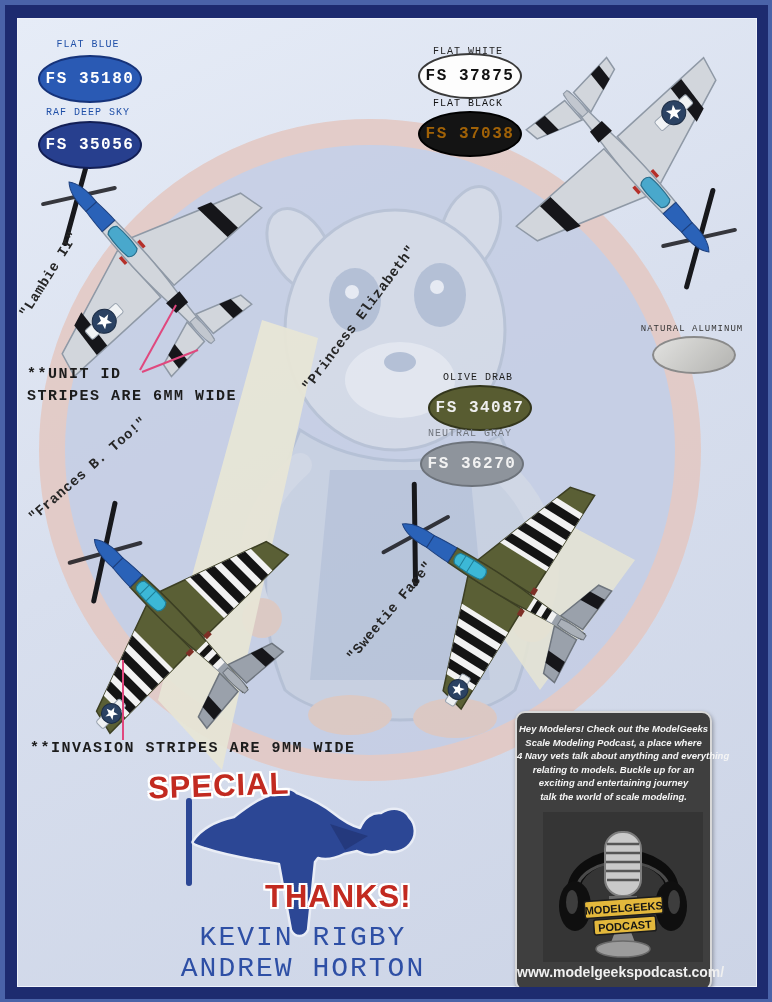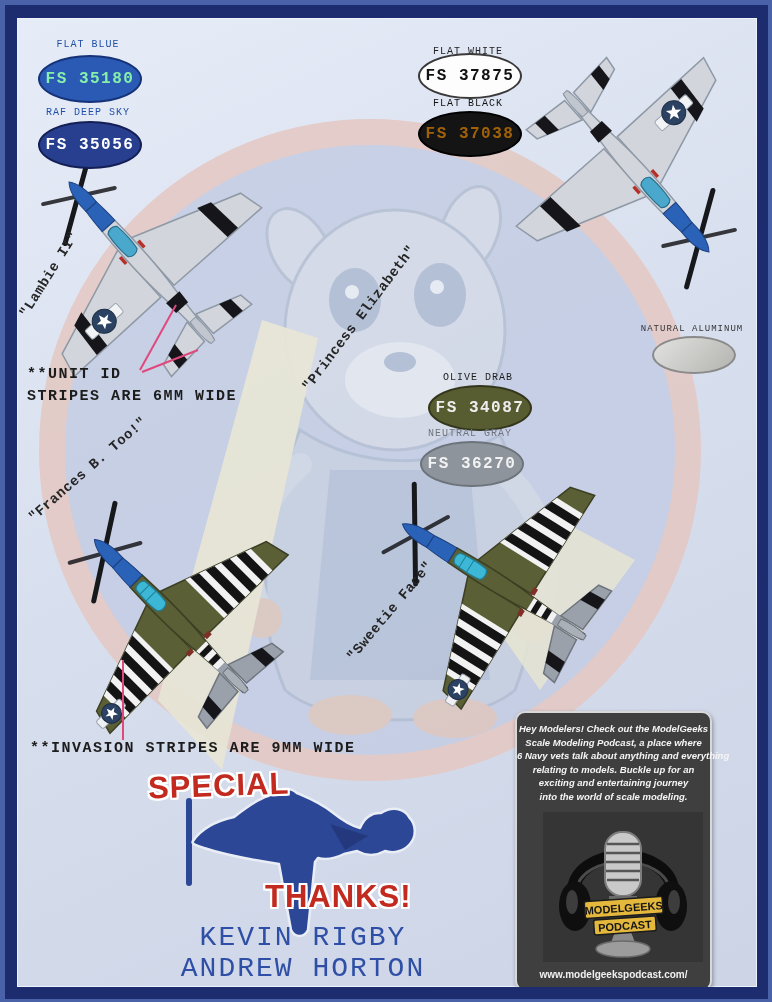--- a/index.html
+++ b/index.html
@@ -10,21 +10,21 @@
   .content{position:absolute;left:17px;top:18px;right:15px;bottom:15px;
            background:linear-gradient(155deg,#e6ecf7 0%,#d8dfee 45%,#ccd4e6 100%);
            box-shadow:inset 0 0 0 1px #eef2fa;overflow:hidden;}
   .art{position:absolute;left:0;top:0;}
 
   .chip-label{position:absolute;font-family:"Liberation Mono",monospace;font-weight:normal;
               font-size:10px;letter-spacing:1px;text-align:center;white-space:nowrap;}
   .chip-oval{position:absolute;border-radius:50%;display:flex;align-items:center;justify-content:center;
              font-family:"Liberation Mono",monospace;font-weight:bold;font-size:16px;
              letter-spacing:1.5px;white-space:nowrap;}
-  .c-blue{background:#2a5ab4;border:2px solid #16337a;color:#86efac;}
+  .c-blue{background:#2a5ab4;border:2px solid #16337a;color:#ffffff;}
   .c-deepsky{background:#273f8e;border:2px solid #131f55;color:#fff;}
   .c-white{background:#fdfdfd;border:2px solid #3a3a3a;color:#111;}
   .c-black{background:#141414;border:2px solid #000;color:#a16207;}
   .c-alum{background:linear-gradient(135deg,#e2e2e0,#b3b3b0);border:2px solid #8a8a8a;color:#333;}
   .c-olive{background:#585c31;border:2px solid #33361c;color:#eee;}
   .c-gray{background:#8e949c;border:2px solid #6d737b;color:#f2f2f2;}
 
   .ac-name{position:absolute;font-family:"Liberation Mono",monospace;font-weight:bold;
            font-size:14px;color:#262626;transform-origin:0 100%;white-space:nowrap;letter-spacing:.5px;}
   .note{position:absolute;font-family:"Liberation Mono",monospace;font-weight:bold;
@@ -38,21 +38,21 @@
           letter-spacing:2px;color:#2e4fa5;white-space:nowrap;}
 
   .podcast{position:absolute;left:515px;top:711px;width:197px;height:280px;
            background:#3f3f3f;border:2px solid #d8d8d8;border-radius:10px;box-sizing:border-box;
            box-shadow:1px 2px 4px rgba(0,0,0,.35);}
   .blurb{position:absolute;left:0;right:0;top:9px;text-align:center;}
   .blurb div{font-style:italic;font-weight:600;font-size:9.5px;line-height:13.5px;color:#f5f5f5;
              font-family:"Liberation Sans",sans-serif;white-space:nowrap;}
   .logo-wrap{position:absolute;left:26px;top:99px;width:160px;height:150px;background:#353535;}
   .pod-url{position:absolute;left:0;right:0;bottom:9px;text-align:center;font-weight:bold;
-           font-size:10px;color:#f0f0f0;font-family:"Liberation Sans",sans-serif;}
+           font-size:14px;color:#f0f0f0;font-family:"Liberation Sans",sans-serif;}
 </style>
 </head>
 <body>
 
 <div id="stage">
   <div class="outer"></div>
   <div class="frame"></div>
   <div class="content">
 
     <svg class="art" width="740" height="969" viewBox="17 18 740 969">
@@ -218,24 +218,24 @@
 
     <div class="bigred" style="left:131px;top:750px;transform:rotate(-2deg);">SPECIAL</div>
     <div class="bigred" style="left:248px;top:861px;">THANKS!</div>
     <div class="credit" style="top:904px;">KEVIN RIGBY</div>
     <div class="credit" style="top:935px;">ANDREW HORTON</div>
 
     <div class="podcast" style="left:498px;top:693px;">
       <div class="blurb">
         <div>Hey Modelers! Check out the ModelGeeks</div>
         <div>Scale Modeling Podcast, a place where</div>
-        <div>6 Navy vets talk about anything and everything</div>
+        <div>4 Navy vets talk about anything and everything</div>
         <div>relating to models.  Buckle up for an</div>
         <div>exciting and entertaining journey</div>
-        <div>into the world of scale modeling.</div>
+        <div>talk the world of scale modeling.</div>
       </div>
       <div class="logo-wrap">
         <svg width="160" height="150" viewBox="0 0 160 150">
           <path d="M30,82 C30,32 130,32 130,82" stroke="#0d0d0d" stroke-width="13" fill="none"></path>
           <path d="M33,80 C36,40 124,40 127,80" stroke="#4a4a4a" stroke-width="3" fill="none"></path>
           <ellipse cx="32" cy="94" rx="16" ry="25" fill="#0f0f0f"></ellipse>
           <ellipse cx="128" cy="94" rx="16" ry="25" fill="#0f0f0f"></ellipse>
           <ellipse cx="29" cy="90" rx="6" ry="12" fill="#3d3d3d"></ellipse>
           <ellipse cx="131" cy="90" rx="6" ry="12" fill="#3d3d3d"></ellipse>
           <rect x="62" y="20" width="36" height="64" rx="17" fill="#c9c9c9" stroke="#7d7d7d" stroke-width="2"></rect>

